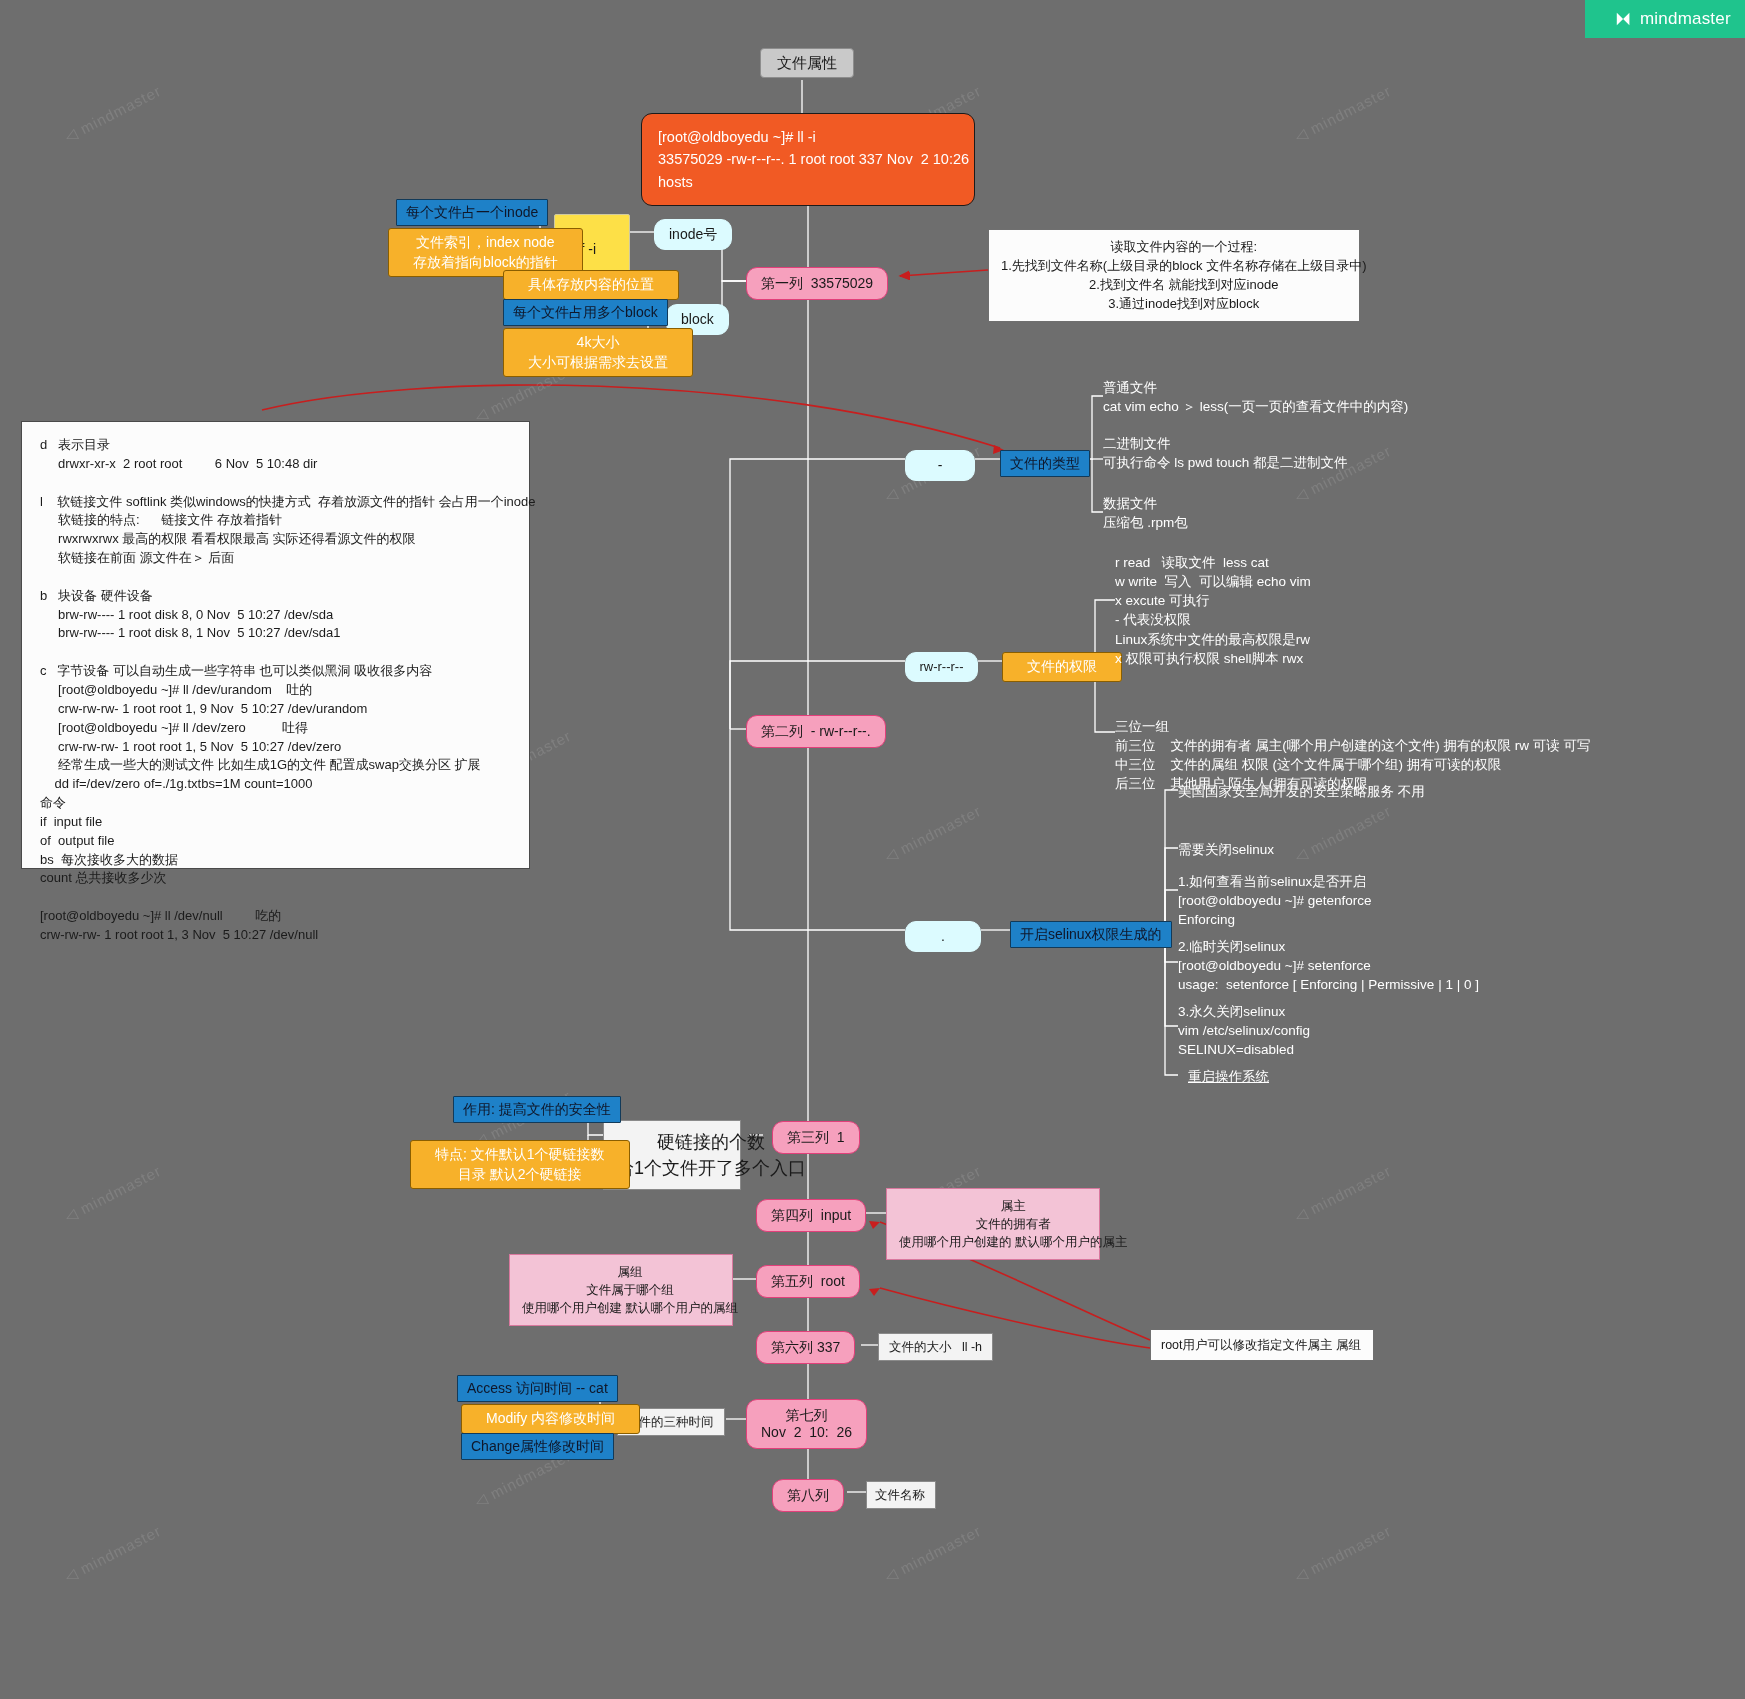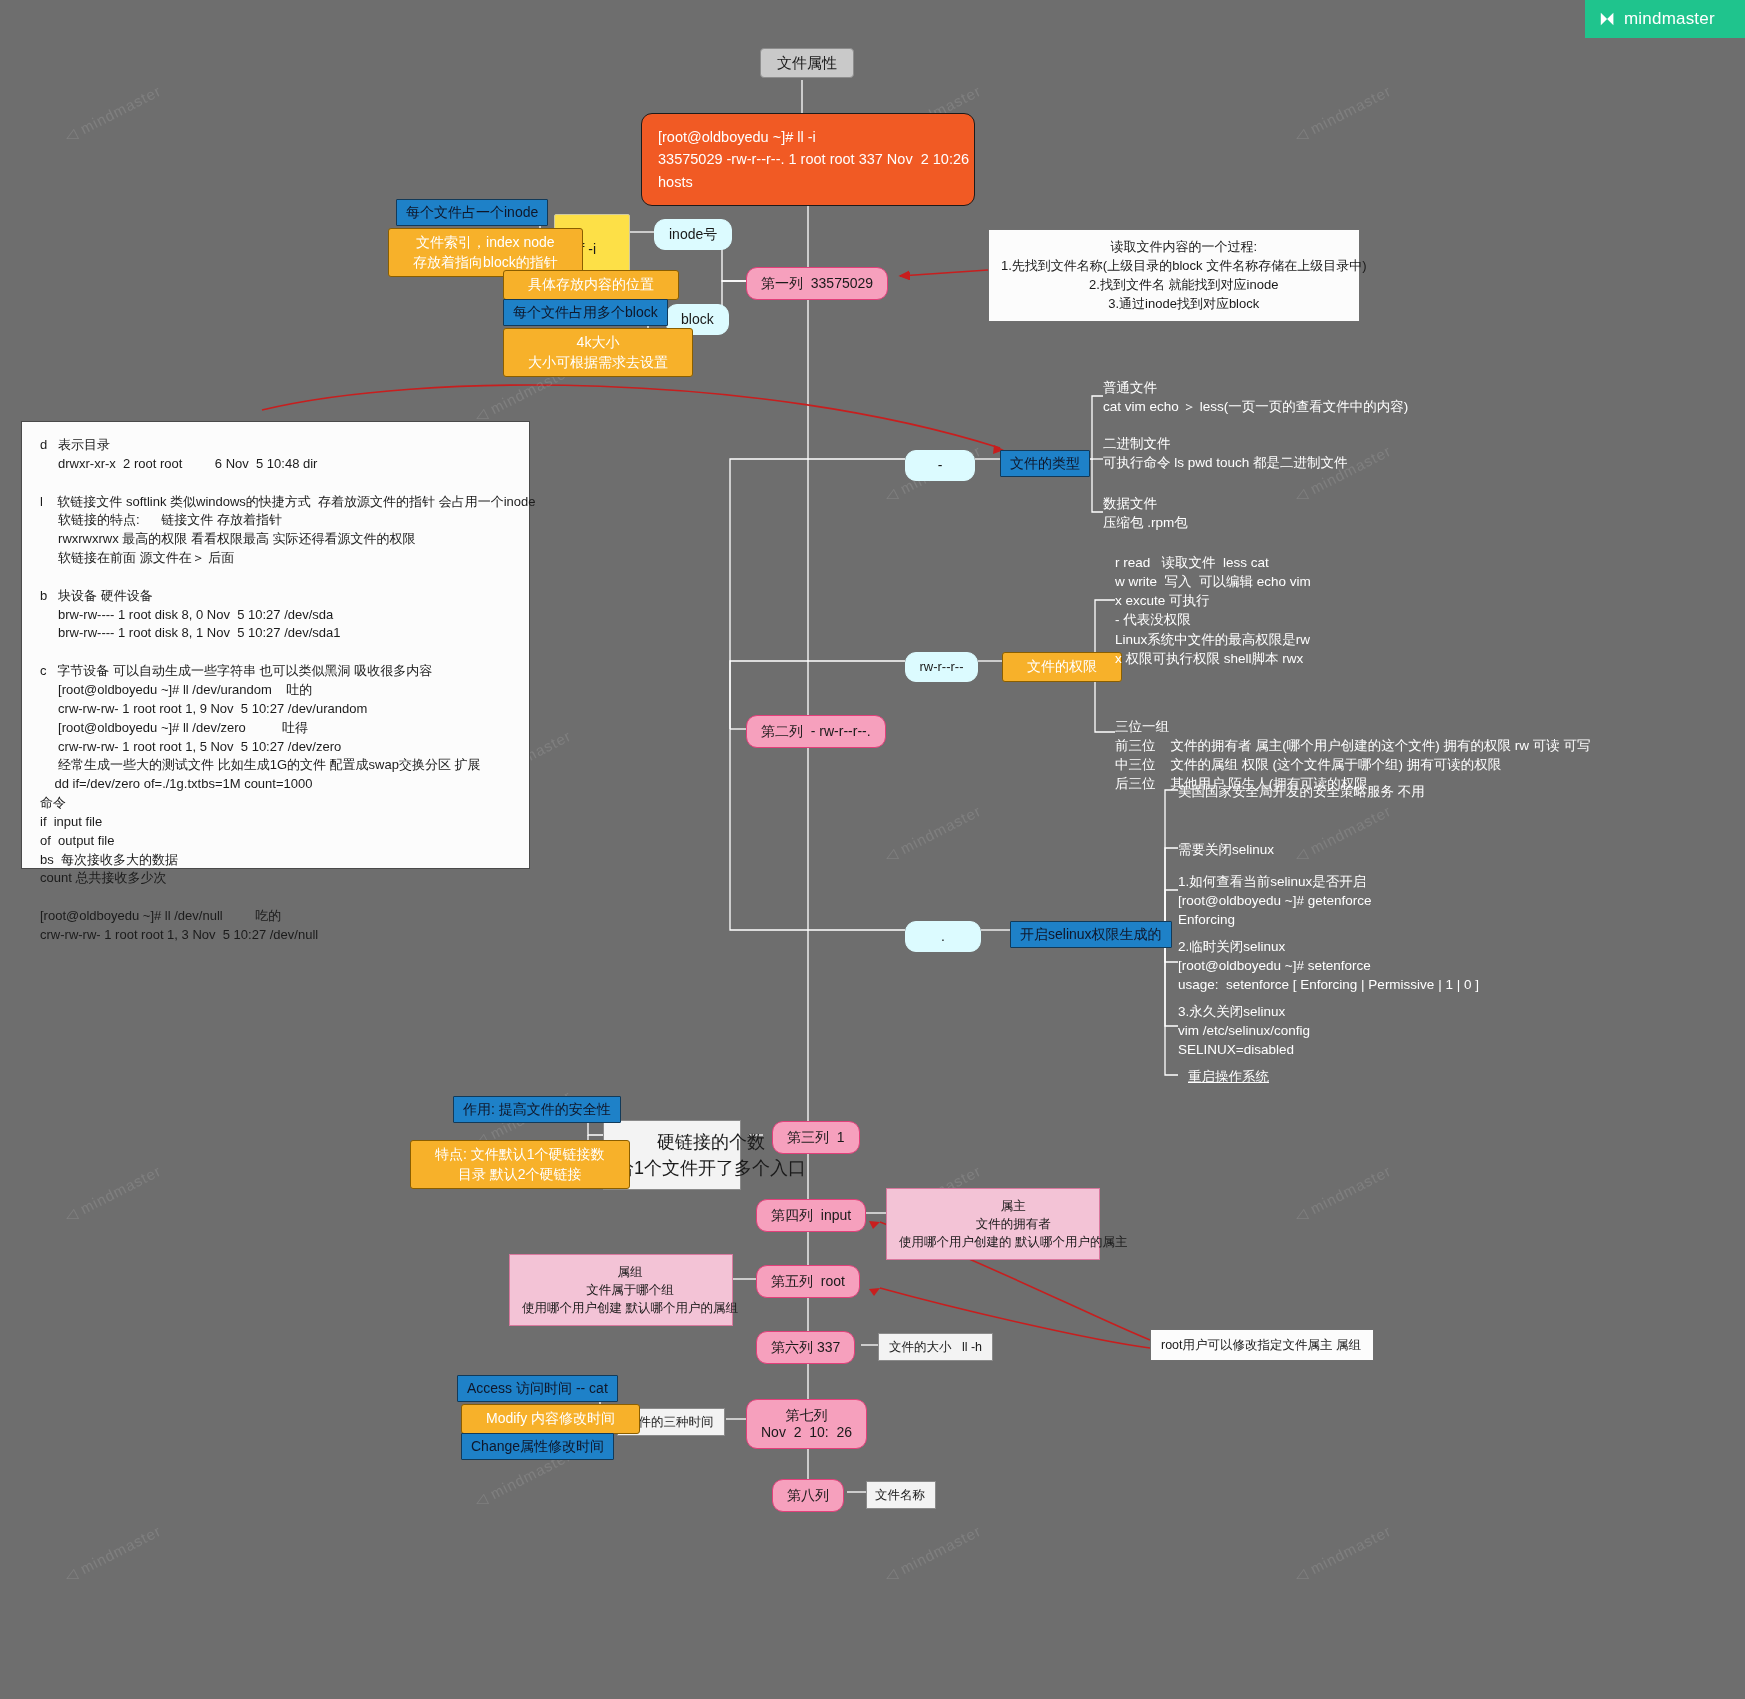--- a/index.html
+++ b/index.html
@@ -8,21 +8,21 @@
     background:#6e6e6e;
     font-family:"Liberation Sans","DejaVu Sans",sans-serif;
     position:relative;overflow:hidden;
     -webkit-font-smoothing:antialiased;
   }
   .abs{position:absolute;box-sizing:border-box;}
 
   
   #logo{
     top:0;right:0;width:160px;height:38px;background:#1fc48d;
-    display:flex;align-items:center;gap:7px;padding-left:14px;color:#fff;
+    display:flex;align-items:center;gap:7px;padding-left:30px;color:#fff;
     font-size:17px;letter-spacing:.2px;
   }
   #logo .lg{display:inline-block;width:18px;height:18px;position:relative;}
   #logo .lg svg{display:block}
 
   
   .node{
     display:flex;align-items:center;justify-content:center;
     white-space:pre;line-height:1.22;text-align:center;
   }

